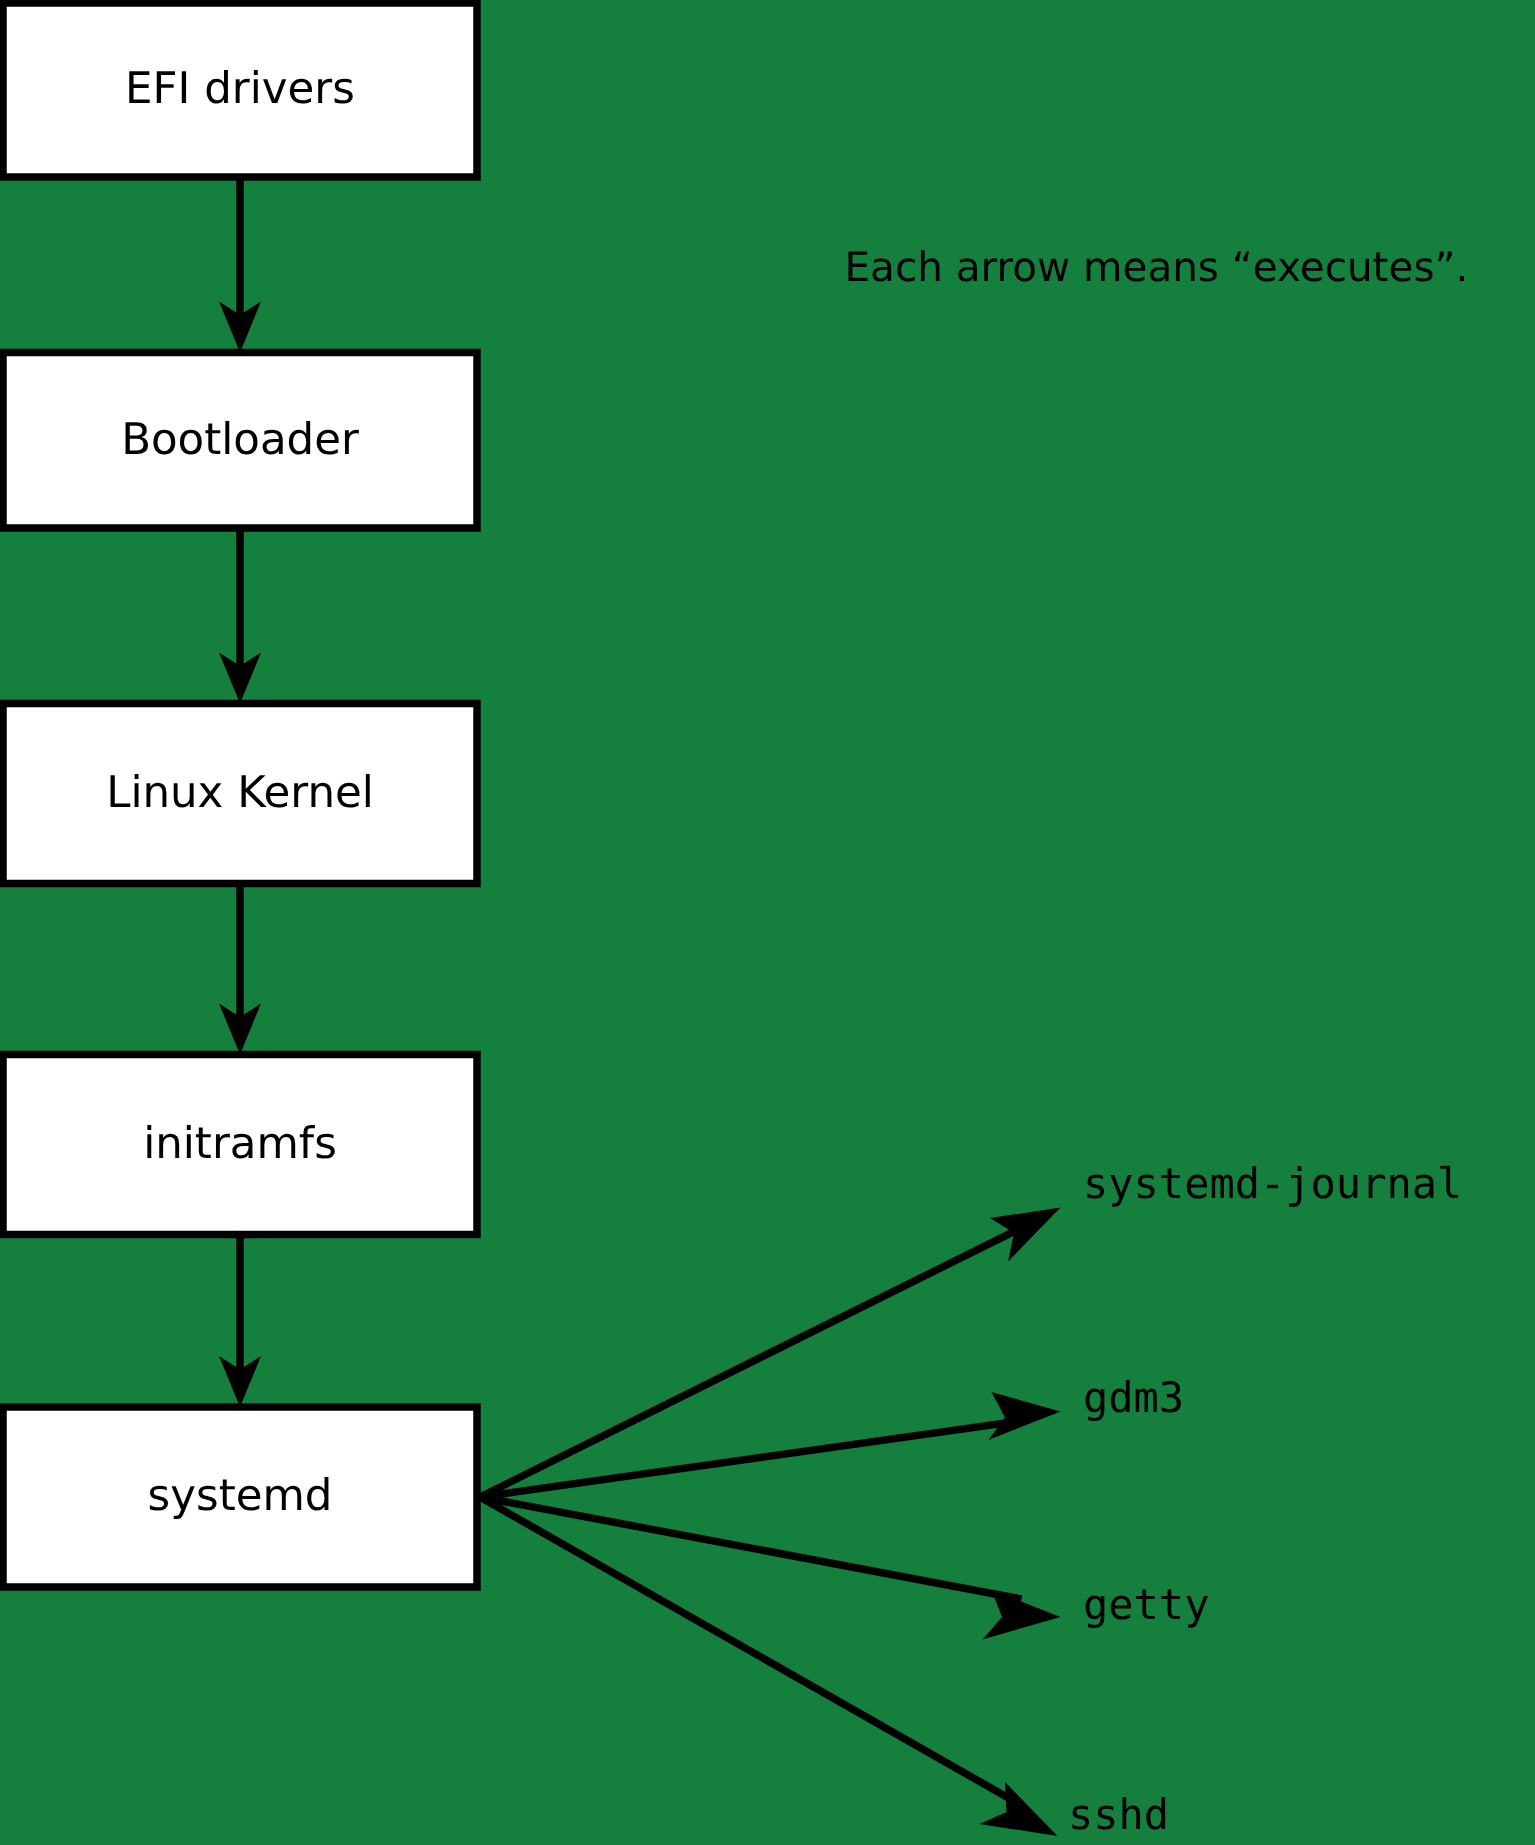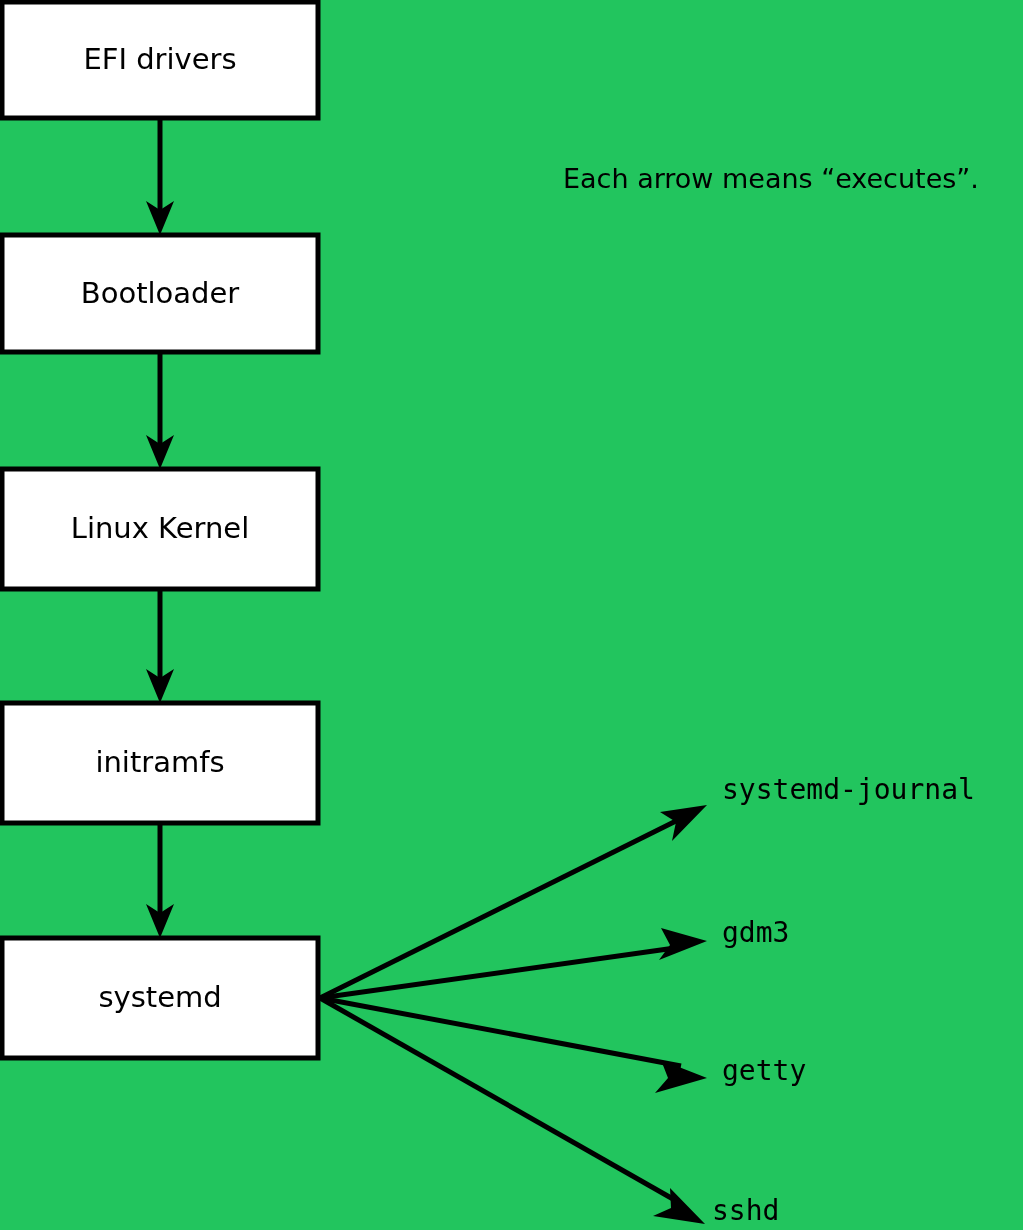--- a/index.html
+++ b/index.html
@@ -4,21 +4,21 @@
 <style>
   html, body {
     margin: 0;
     padding: 0;
     background: #ffffff;
   }
   #canvas {
     position: relative;
     width: 1023px;
     height: 1230px;
-    background: #22c55e;
+    background: #15803d;
     overflow: hidden;
     font-family: "DejaVu Sans", sans-serif;
   }
   #diagram-svg {
     position: absolute;
     left: 0;
     top: 0;
     width: 1023px;
     height: 1230px;
   }

